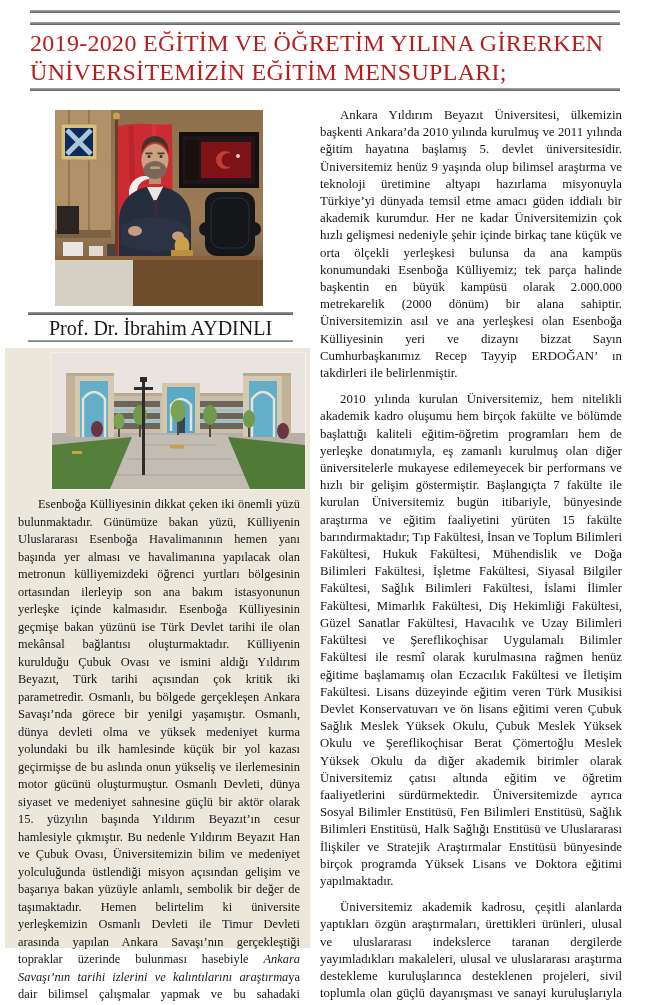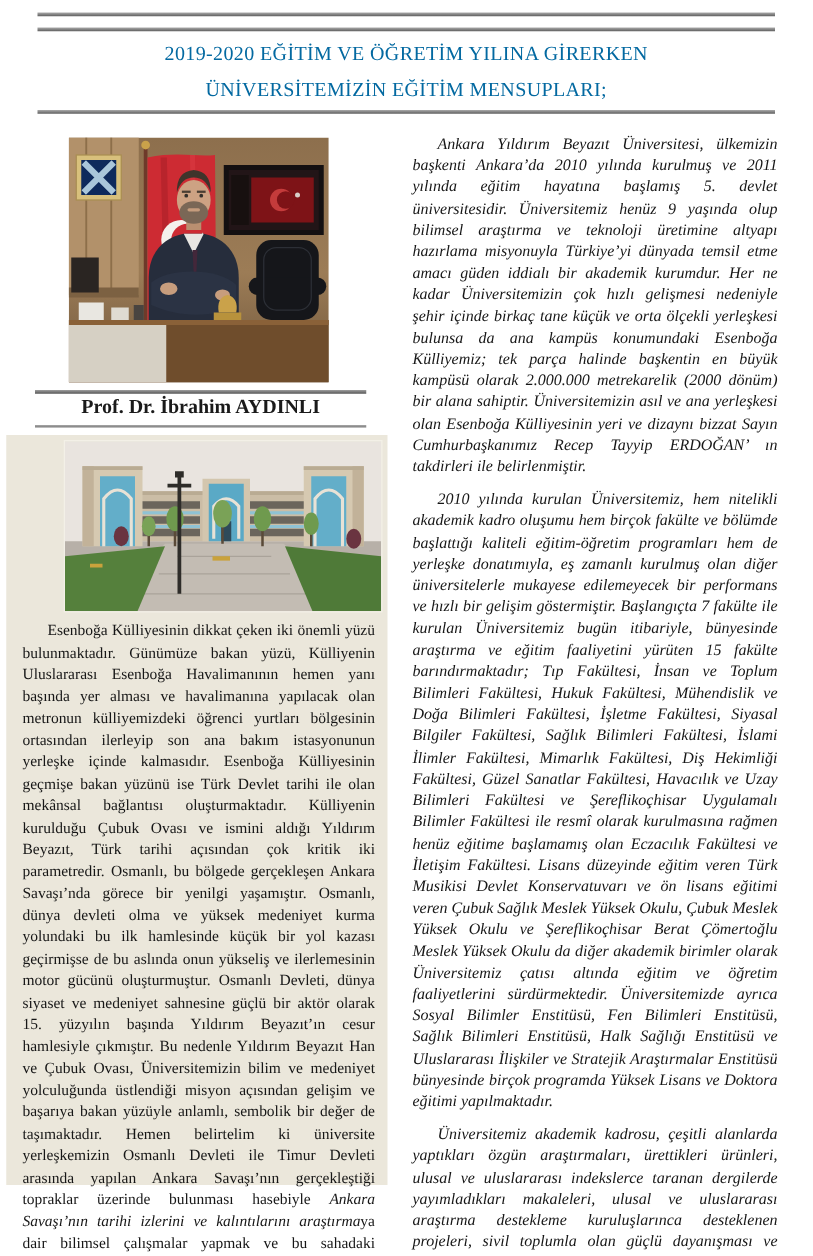--- a/index.html
+++ b/index.html
@@ -3,49 +3,49 @@
 <meta charset="utf-8">
 <style>
   html,body{margin:0;padding:0;background:#ffffff;}
   .page{
     position:relative;width:650px;height:1005px;background:#ffffff;overflow:hidden;
     font-family:"Liberation Serif","DejaVu Serif",serif;color:#141414;
   }
   .rule{position:absolute;left:30px;width:590px;height:3px;
         background:linear-gradient(#ababab,#5e5e5e);}
   .title{
-    position:absolute;left:30px;top:29px;width:590px;text-align:center;
-    color:#0369a1;font-size:16px;line-height:29px;letter-spacing:.3px;
+    position:absolute;left:30px;top:29px;width:590px;text-align:left;
+    color:#b91c1c;font-size:24px;line-height:29px;letter-spacing:.3px;
   }
   .portrait{position:absolute;left:55px;top:110px;width:208px;height:196px;}
   .portrait svg,.campus svg{display:block;width:100%;height:100%;}
   .cap-rule{position:absolute;left:28px;width:265px;height:3px;
             background:linear-gradient(#9f9f9f,#565656);}
   .cap-rule.thin{height:2px;background:linear-gradient(#a8a8a8,#7a7a7a);}
   .caption{
     position:absolute;left:28px;top:317px;width:265px;text-align:center;
-    font-size:16px;color:#1a1a1a;font-weight:bold;
+    font-size:20px;color:#1a1a1a;
   }
   .left-panel{
     position:absolute;left:5px;top:348px;width:305px;height:600px;
     background:#ebe7db;
   }
   .campus{position:absolute;left:47px;top:5px;width:253px;height:136px;
           outline:1px solid #f3f0e7;}
   .left-text{
     position:absolute;left:13px;top:148px;width:282px;
     font-size:12.4px;line-height:17.5px;text-align:justify;text-indent:20px;
     color:#161616;
   }
   .left-text i{font-style:italic;}
   .right-col{
     position:absolute;left:320px;top:107px;width:302px;height:898px;
     font-size:12.8px;line-height:17.2px;text-align:justify;color:#161616;
   }
-  .right-col p{margin:0 0 9px 10px;text-indent:20px;font-style:italic;}
+  .right-col p{margin:0 0 9px 0;text-indent:20px;}
 </style>
 </head>
 <body>
 
 <div class="page">
 
   <div class="rule" style="top:10px;"></div>
   <div class="rule" style="top:22px;"></div>
 
   <div class="title">

